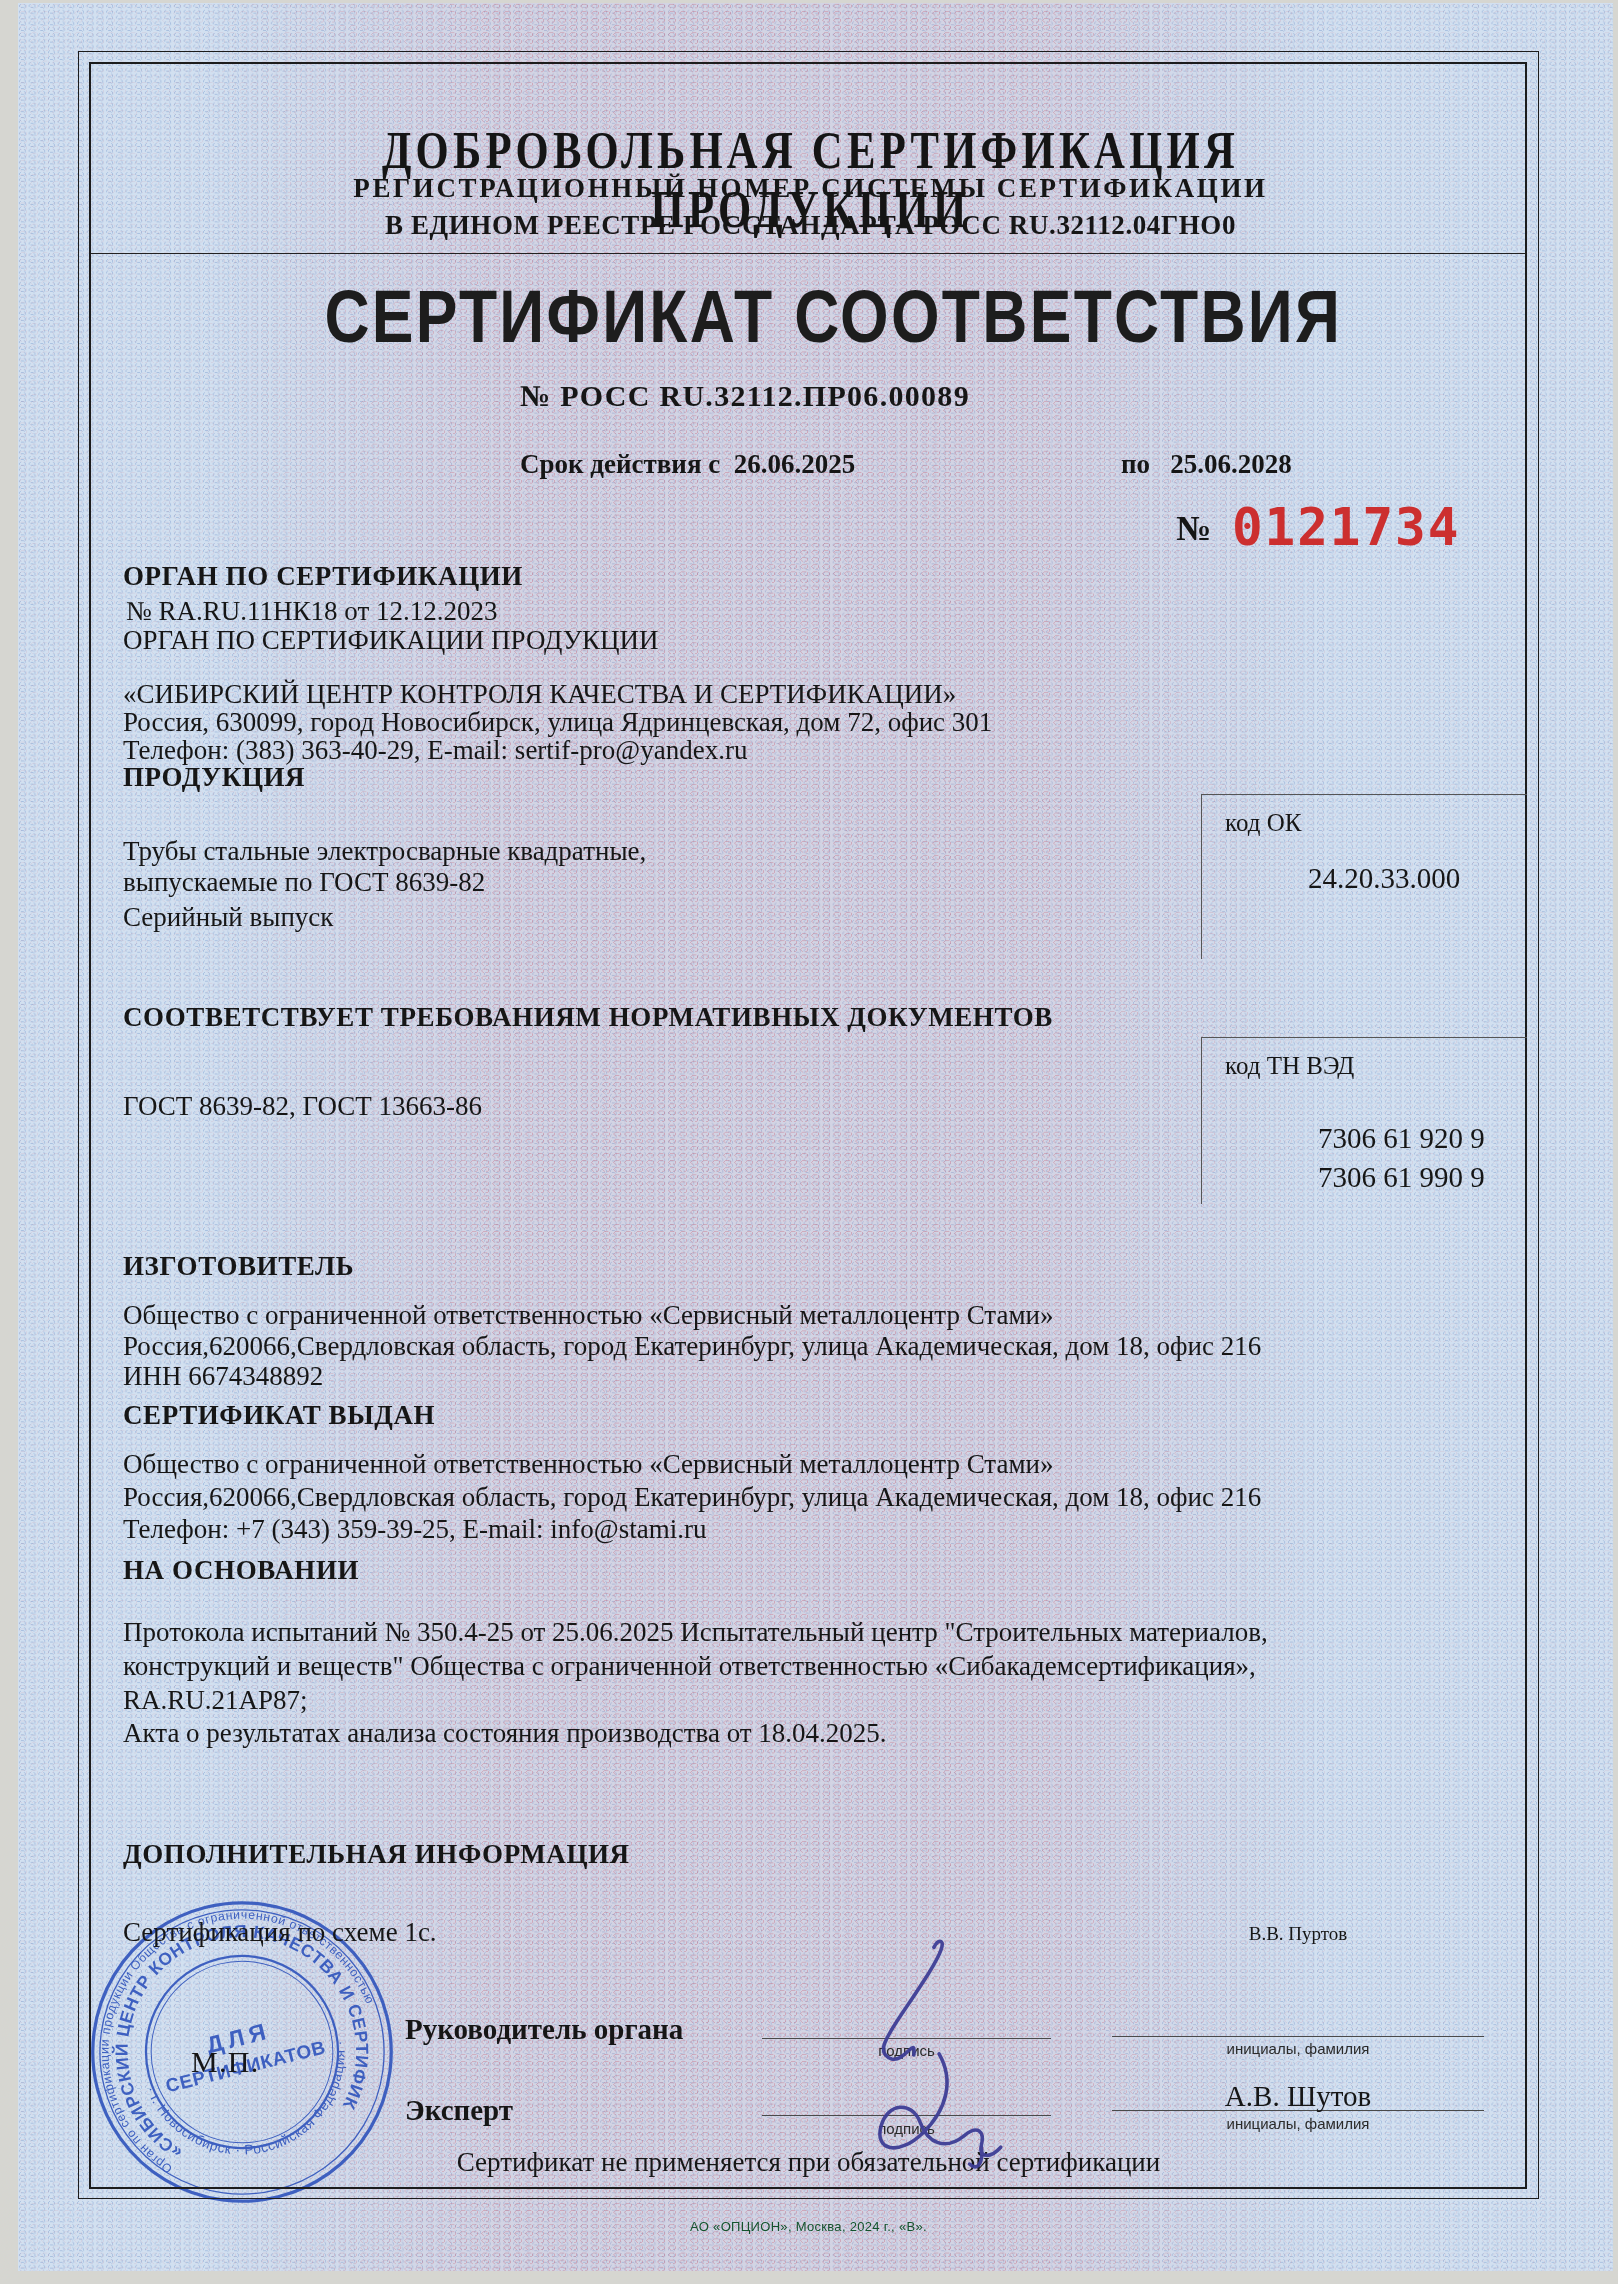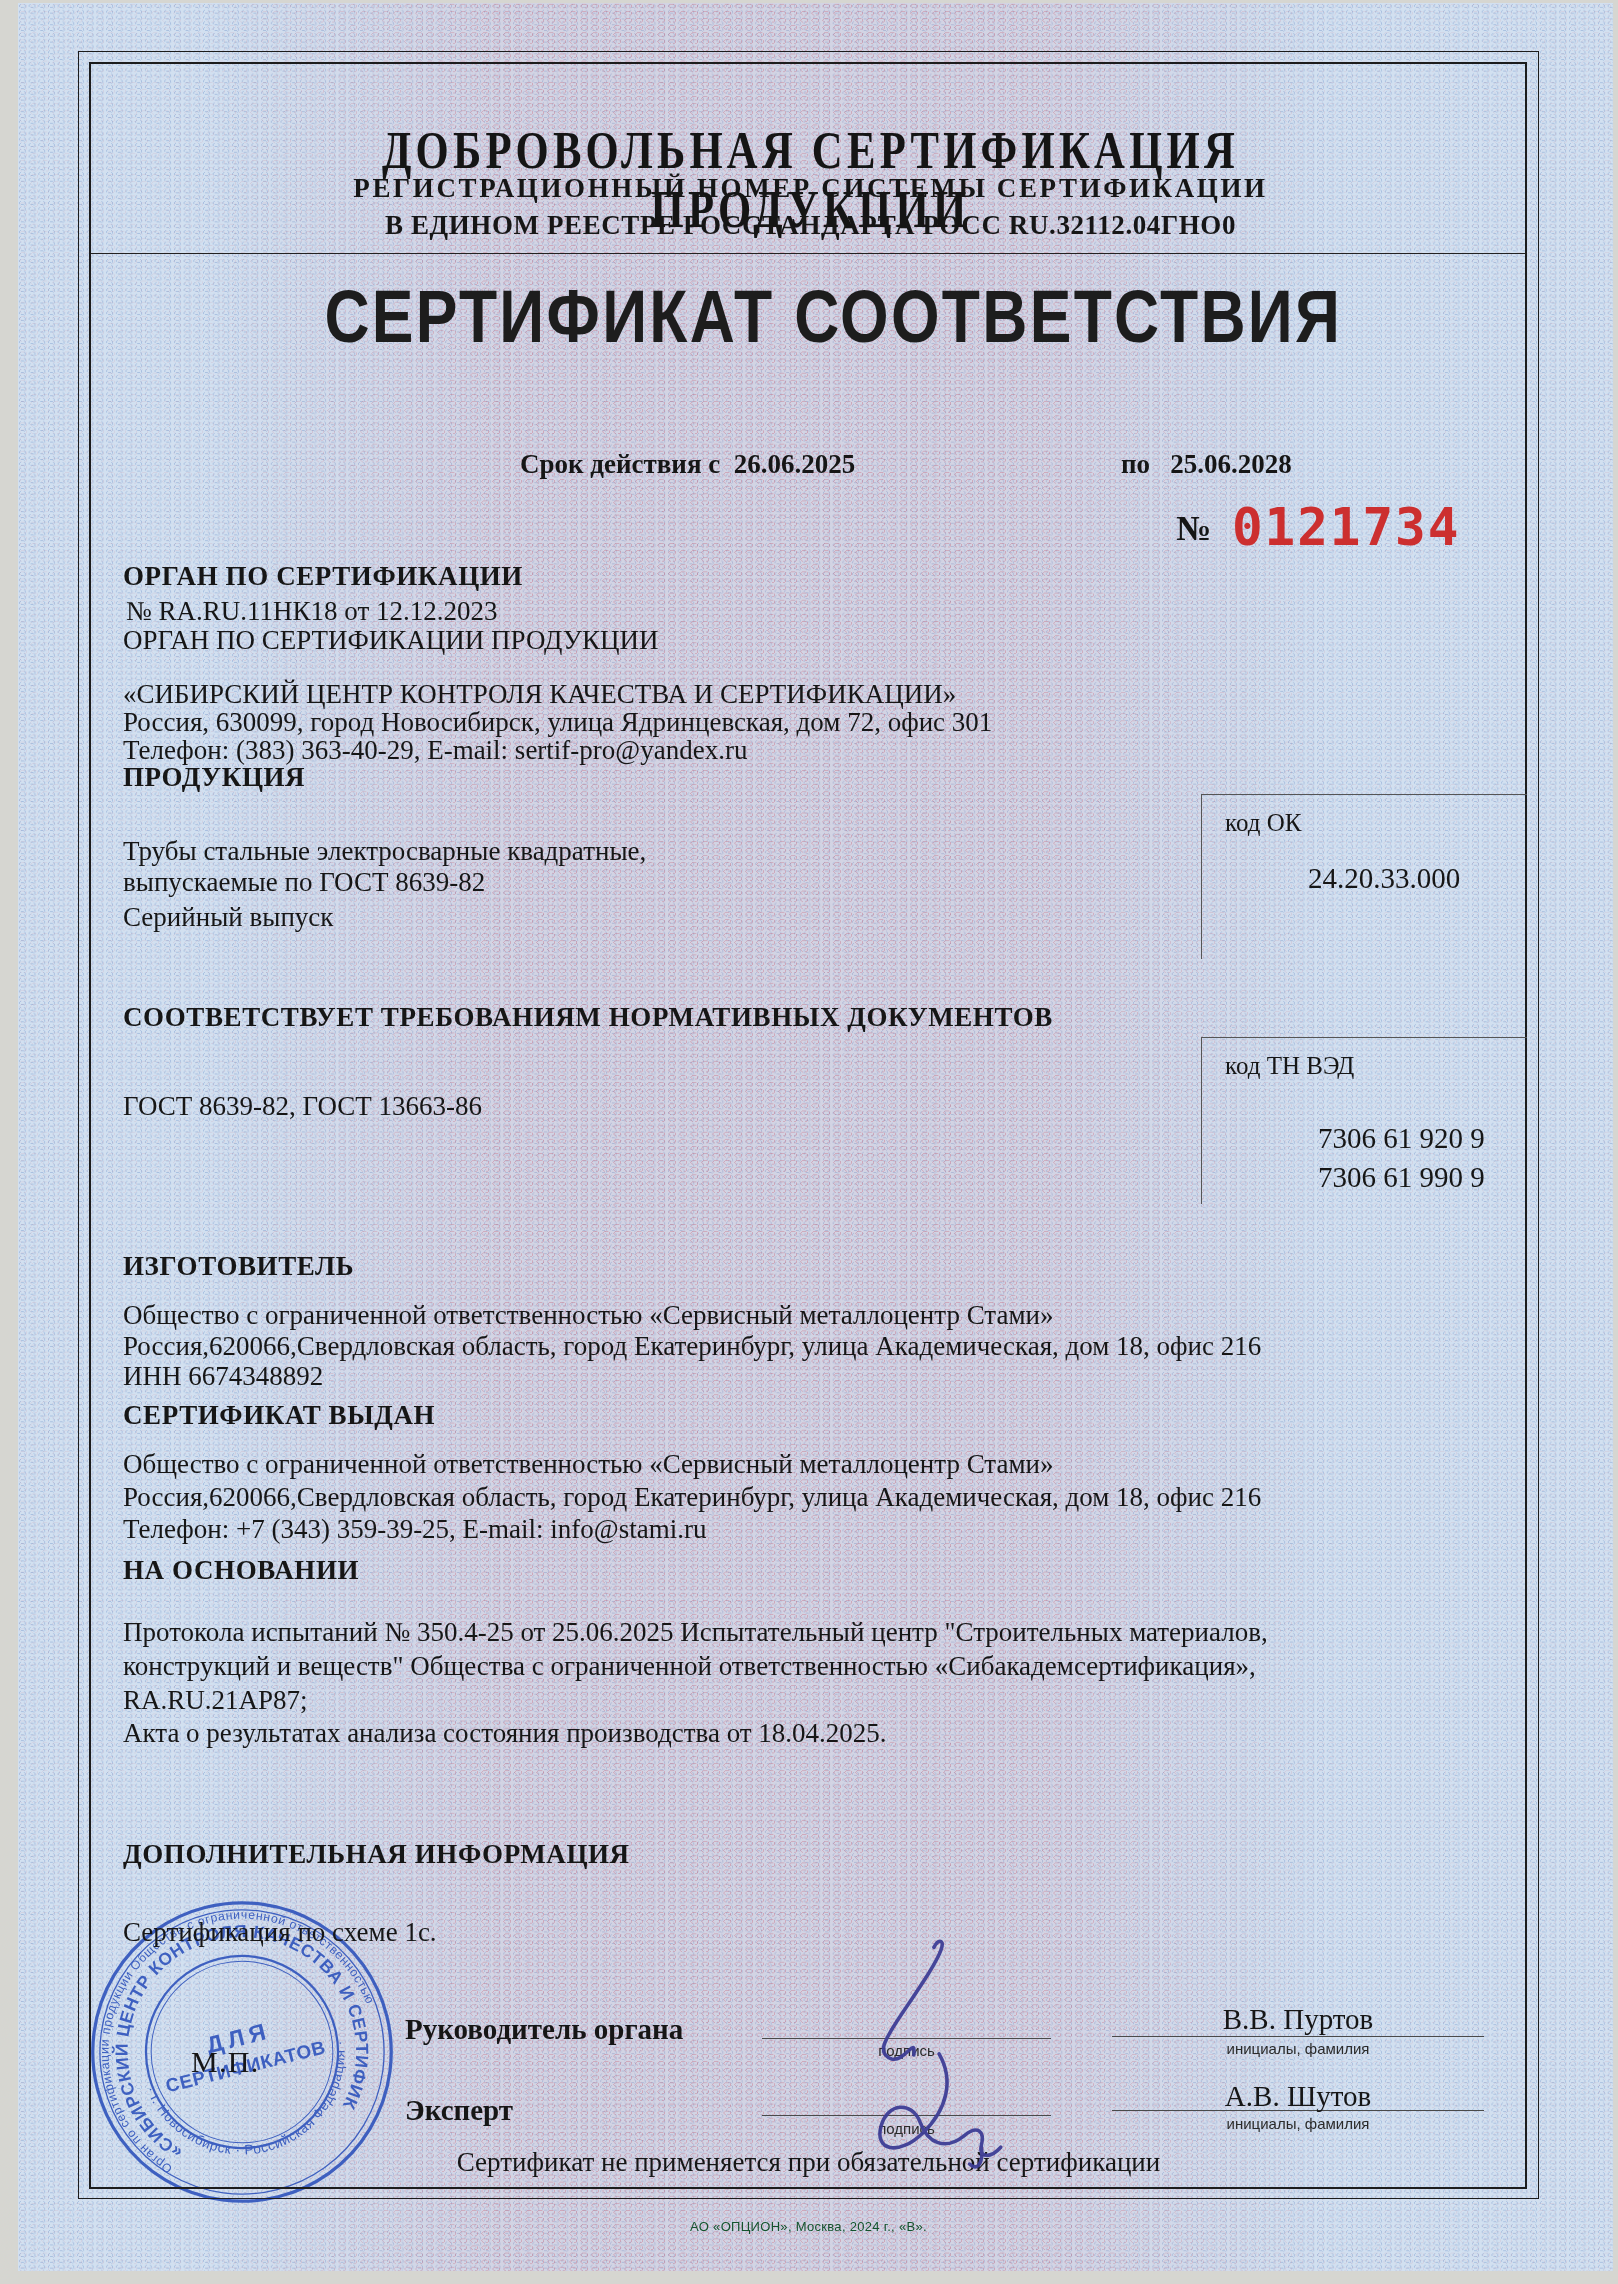--- a/index.html
+++ b/index.html
@@ -66,20 +66,21 @@
       <span class="hdr1">ДОБРОВОЛЬНАЯ СЕРТИФИКАЦИЯ ПРОДУКЦИИ</span>
     </div>
     <div class="t b ctr" style="left:84px;top:170px;width:1417px;font-size:27px;letter-spacing:2.6px;">РЕГИСТРАЦИОННЫЙ НОМЕР СИСТЕМЫ СЕРТИФИКАЦИИ</div>
     <div class="t b ctr" style="left:84px;top:207px;width:1417px;font-size:27px;letter-spacing:0.6px;">В ЕДИНОМ РЕЕСТРЕ РОССТАНДАРТА  РОСС RU.32112.04ГНО0</div>
     <div class="hdr-divider"></div>
 
     <div class="title-wrap">
       <span class="title-text">СЕРТИФИКАТ СООТВЕТСТВИЯ</span>
     </div>
 
+    <div class="t b" style="left:502px;top:376px;font-size:30px;letter-spacing:1.3px;">№  РОСС  RU.32112.ПР06.00089</div>
     <div class="t b" style="left:502px;top:446px;font-size:27px;"><span>Срок действия  с</span>&nbsp;&nbsp;<span>26.06.2025</span></div>
     <div class="t b" style="left:1103px;top:446px;font-size:27px;"><span>по</span>&nbsp;&nbsp;&nbsp;<span>25.06.2028</span></div>
     <div class="t b" style="left:1158px;top:506px;font-size:35px;">№</div>
     <div class="t red-num" style="left:1214px;top:496px;">0121734</div>
 
     <div class="t heading" style="left:105px;top:558px;">ОРГАН ПО СЕРТИФИКАЦИИ</div>
     <div class="t body-line" style="left:108px;top:593px;">№ RA.RU.11НК18  от 12.12.2023</div>
     <div class="t body-line" style="left:105px;top:622px;">ОРГАН ПО СЕРТИФИКАЦИИ ПРОДУКЦИИ</div>
     <div class="t body-line" style="left:105px;top:676px;">«СИБИРСКИЙ ЦЕНТР КОНТРОЛЯ КАЧЕСТВА И СЕРТИФИКАЦИИ»</div>
     <div class="t body-line" style="left:105px;top:704px;">Россия, 630099, город Новосибирск, улица Ядринцевская, дом 72, офис 301</div>
@@ -143,21 +144,21 @@
         <text x="242" y="232" fill="#2b50bb" stroke="none" text-anchor="middle" font-family="Liberation Sans, DejaVu Sans, sans-serif" font-size="36" font-weight="bold" letter-spacing="8">ДЛЯ</text>
         <text x="242" y="275" fill="#2b50bb" stroke="none" text-anchor="middle" font-family="Liberation Sans, DejaVu Sans, sans-serif" font-size="29" font-weight="bold" letter-spacing="1">СЕРТИФИКАТОВ</text>
       </g>
     </svg>
 
     <div class="t" style="left:173px;top:2042px;font-size:30px;letter-spacing:1.3px;">М.П.</div>
 
     <div class="t b" style="left:387px;top:2010px;font-size:29px;">Руководитель органа</div>
     <div class="rule" style="left:744px;top:2035px;width:289px;"></div>
     <div class="t small-label ctr" style="left:744px;top:2040px;width:289px;">подпись</div>
-    <div class="t ctr" style="left:1094px;top:2000px;width:372px;font-size:29px;">В.В. Пуртов</div>
+    <div class="t ctr" style="left:1094px;top:1920px;width:372px;font-size:19px;">В.В. Пуртов</div>
     <div class="rule" style="left:1094px;top:2033px;width:372px;"></div>
     <div class="t small-label ctr" style="left:1094px;top:2038px;width:372px;">инициалы, фамилия</div>
 
     <div class="t b" style="left:387px;top:2091px;font-size:29px;">Эксперт</div>
     <div class="rule" style="left:744px;top:2112px;width:289px;"></div>
     <div class="t small-label ctr" style="left:744px;top:2118px;width:289px;">подпись</div>
     <div class="t ctr" style="left:1094px;top:2077px;width:372px;font-size:29px;">А.В. Шутов</div>
     <div class="rule" style="left:1094px;top:2107px;width:372px;"></div>
     <div class="t small-label ctr" style="left:1094px;top:2113px;width:372px;">инициалы, фамилия</div>
 

